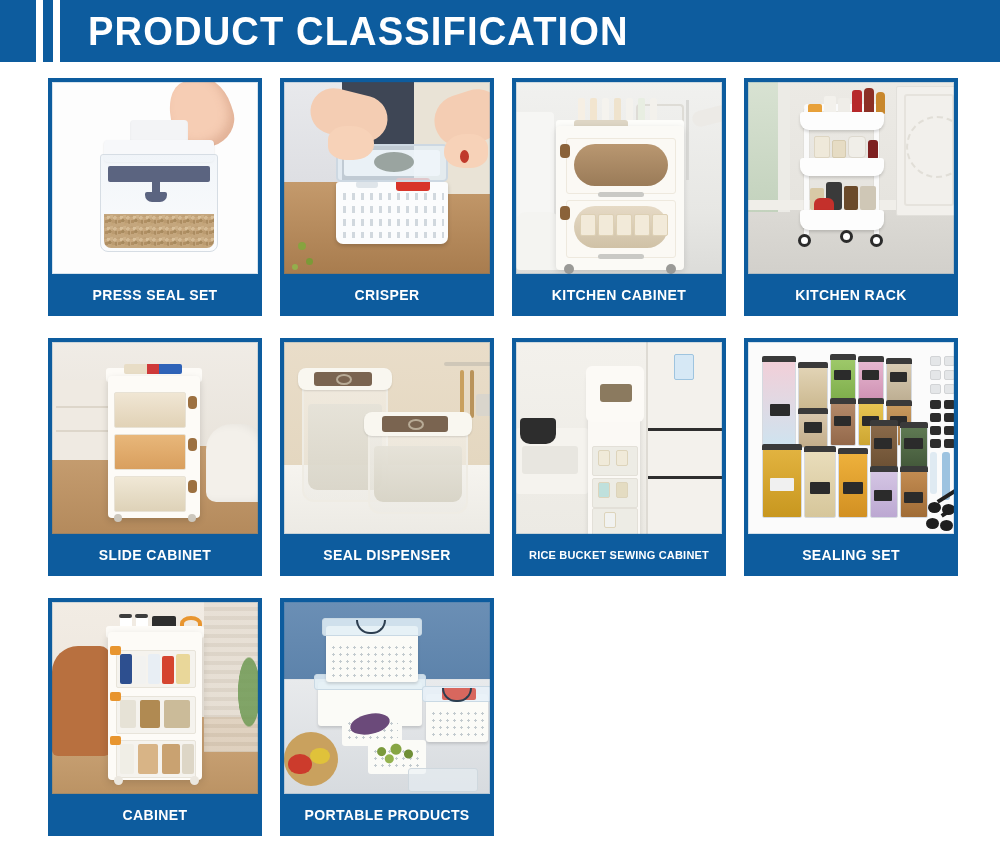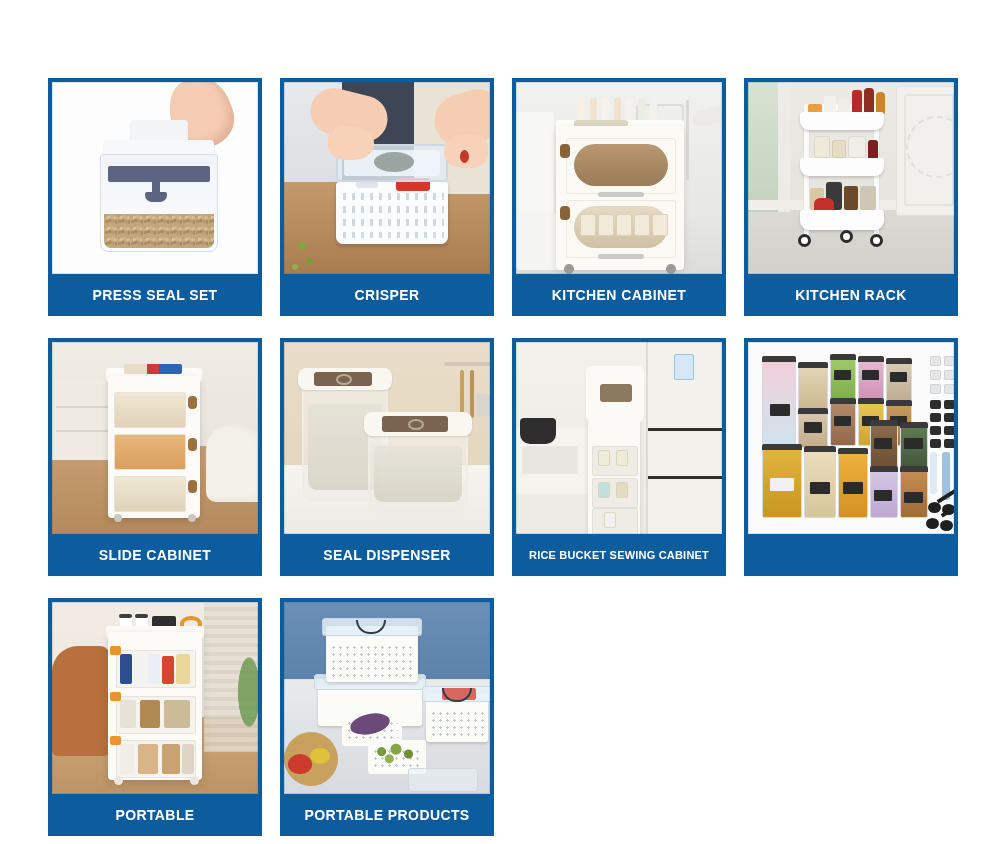--- a/index.html
+++ b/index.html
@@ -275,20 +275,28 @@
 
   .card-imgwrap > .frameline {
     position:absolute; inset:0; border:1px solid rgba(13,92,158,.16); pointer-events:none;
   }
 </style>
 </head>
 <body>
 
 <div class="page">
 
+  <div class="header">
+    <div class="hdr-gap-a"></div>
+    <div class="hdr-bar"></div>
+    <div class="hdr-gap-b"></div>
+    <div class="hdr-bar"></div>
+    <div class="hdr-gap-c"></div>
+    <div class="hdr-title">PRODUCT  CLASSIFICATION</div>
+  </div>
 
   <div class="grid">
 
     <div class="card">
       <div class="card-imgwrap">
         <div class="scene">
           <div class="ab ps-bg"></div>
           <div class="ab ps-finger"></div>
           <div class="ab ps-knob"></div>
           <div class="ab ps-lid"></div>
@@ -570,20 +578,21 @@
 
           <div class="ss-spoon" style="left:180px;top:160px;width:13px;height:11px;"></div>
           <div class="ss-spoon" style="left:194px;top:162px;width:13px;height:11px;"></div>
           <div class="ss-spoon" style="left:178px;top:176px;width:13px;height:11px;"></div>
           <div class="ss-spoon" style="left:192px;top:178px;width:13px;height:11px;"></div>
           <div class="ab" style="left:188px;top:152px;width:22px;height:4px;background:#1f1f1f;transform:rotate(-32deg);"></div>
           <div class="ab" style="left:192px;top:166px;width:22px;height:4px;background:#1f1f1f;transform:rotate(-32deg);"></div>
         </div>
         <div class="frameline"></div>
       </div>
+      <div class="card-label">SEALING SET</div>
     </div>
 
     <div class="card">
       <div class="card-imgwrap">
         <div class="scene">
           <div class="ab st-bg"></div>
           <div class="ab st-blind"></div>
           <div class="ab st-plant"></div>
           <div class="ab st-chair"></div>
           <div class="ab st-cup" style="left:68px;"></div>
@@ -610,21 +619,21 @@
           <div class="ab st-prod" style="left:110px;top:142px;width:18px;height:30px;background:#c9a271;"></div>
           <div class="ab st-prod" style="left:130px;top:142px;width:12px;height:30px;background:#ddd6c6;"></div>
           <div class="ab st-orng" style="top:44px;"></div>
           <div class="ab st-orng" style="top:90px;"></div>
           <div class="ab st-orng" style="top:134px;"></div>
           <div class="ab st-wheel" style="left:62px;"></div>
           <div class="ab st-wheel" style="left:138px;"></div>
         </div>
         <div class="frameline"></div>
       </div>
-      <div class="card-label">PORTABLE</div>
+      <div class="card-label">CABINET</div>
     </div>
 
     <div class="card">
       <div class="card-imgwrap">
         <div class="scene">
           <div class="ab pc-bg"></div>
           <div class="ab pc-marble"></div>
           <div class="ab pc-board"></div>
           <div class="ab pc-pep"></div>
           <div class="ab pc-pepy"></div>

